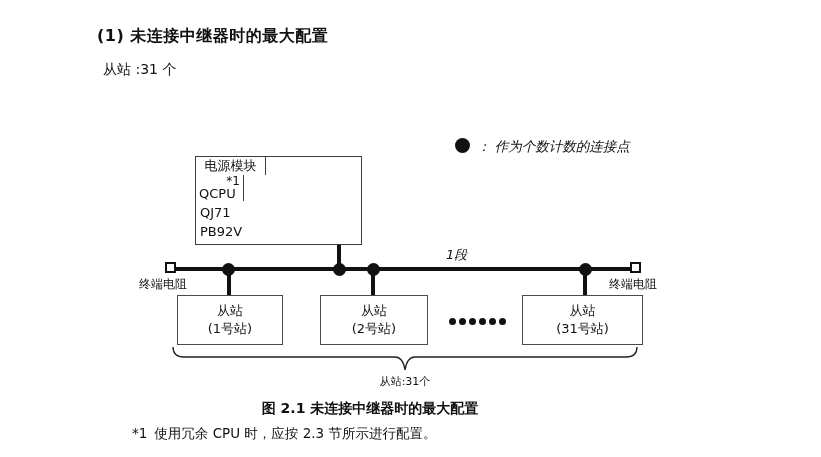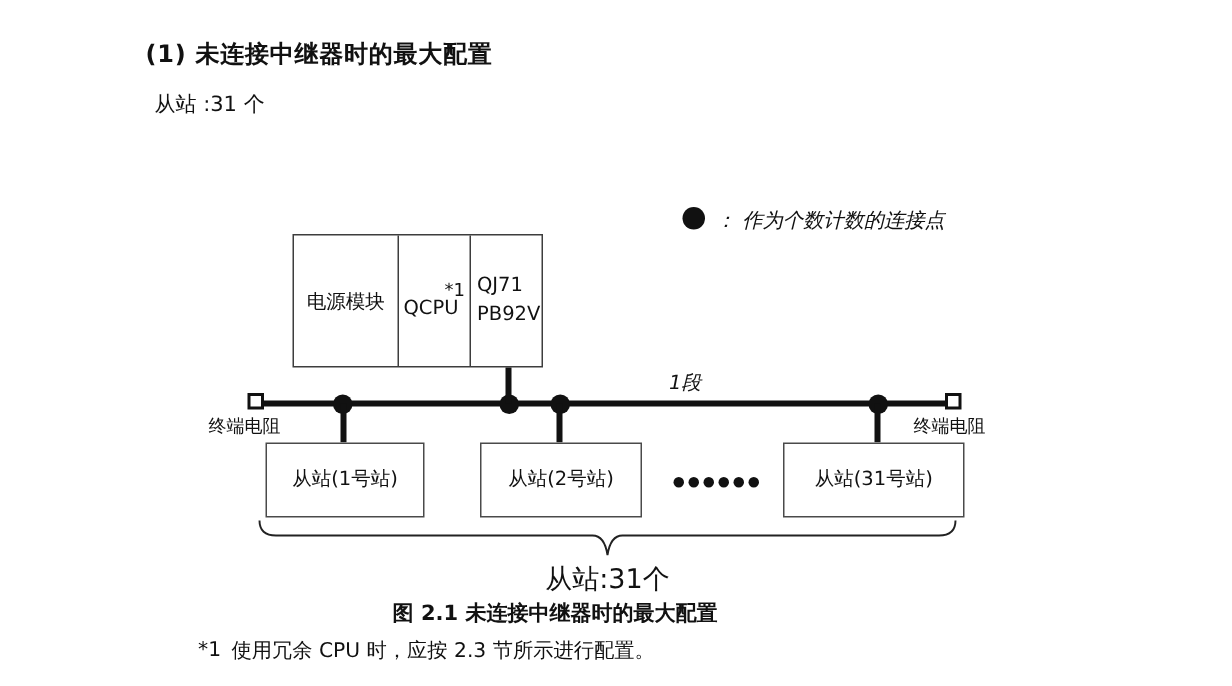--- a/index.html
+++ b/index.html
@@ -15,21 +15,21 @@
   .bodyline2 { left:103px; top:61px; font-size:14px; }
 
   
   .legend-dot { left:455px; top:138px; width:15px; height:15px; border-radius:50%; background:#111; }
   .legend-text { left:477px; top:138px; font-size:13.5px;font-style:italic; }
 
   
   .master-label { left:192px; top:135px; font-size:13.5px; }
   .master-box {
     left:195px; top:156px; width:167px; height:89px;
-    border:1px solid #3d3d3d; box-sizing:border-box; display:flex; background:#fff;
+    border:1px solid #3d3d3d; box-sizing:border-box; display:flex; background:#fff;flex-direction:column;
   }
   .cell { box-sizing:border-box; display:flex; flex-direction:column; justify-content:center; font-size:13px; }
   .cell-power { width:70px; border-right:1px solid #3d3d3d; align-items:center; }
   .cell-cpu { width:48px; border-right:1px solid #3d3d3d; }
   .cell-cpu .note { align-self:flex-end; margin-right:3px; font-size:12px; line-height:1.0; }
   .cell-cpu .cpu { align-self:flex-start; padding-left:3px; line-height:1.1; }
   .cell-module { flex:1; padding-left:4px; line-height:1.45; }
 
   
   .bus-line { left:173px; top:267px; width:461px; height:4px; background:#111; }
@@ -39,33 +39,33 @@
   .term-right { left:630px; top:262px; }
   .term-label { font-size:12px; }
   .term-label-left  { left:139px; top:276px; }
   .term-label-right { left:609px; top:276px; }
   .bus-dot { width:13px; height:13px; border-radius:50%; background:#111; top:263px; }
   .drop { width:4px; background:#111; }
 
   
   .slave-box {
     top:295px; height:50px; border:1px solid #4a4a4a; box-sizing:border-box; background:#fff;
-    display:flex; flex-direction:row; justify-content:center; align-items:center;
+    display:flex; flex-direction:column; justify-content:center; align-items:center;
     font-size:13px; line-height:1.4; text-align:center;
   }
   .slave-1 { left:177px; width:106px; }
   .slave-2 { left:320px; width:108px; }
   .slave-31 { left:522px; width:121px; }
 
   .ellipsis { left:449px; top:318px; display:flex; gap:3px; }
   .edot { width:7px; height:7px; border-radius:50%; background:#111; display:inline-block; }
 
   
   .brace-svg { left:170px; top:345px; }
-  .brace-label { left:345px; top:374px; width:120px; text-align:center; font-size:18px; }
+  .brace-label { left:345px; top:374px; width:120px; text-align:center; font-size:11px; }
 
   .caption { left:0px; top:400px; width:740px; text-align:center; font-size:14px; font-weight:bold; }
   .footnote { left:132px; top:425px; font-size:13.5px; display:flex; }
   .footnote .fn-text { margin-left:7px; }
 </style>
 </head>
 <body>
 
 <div class="page">
 

